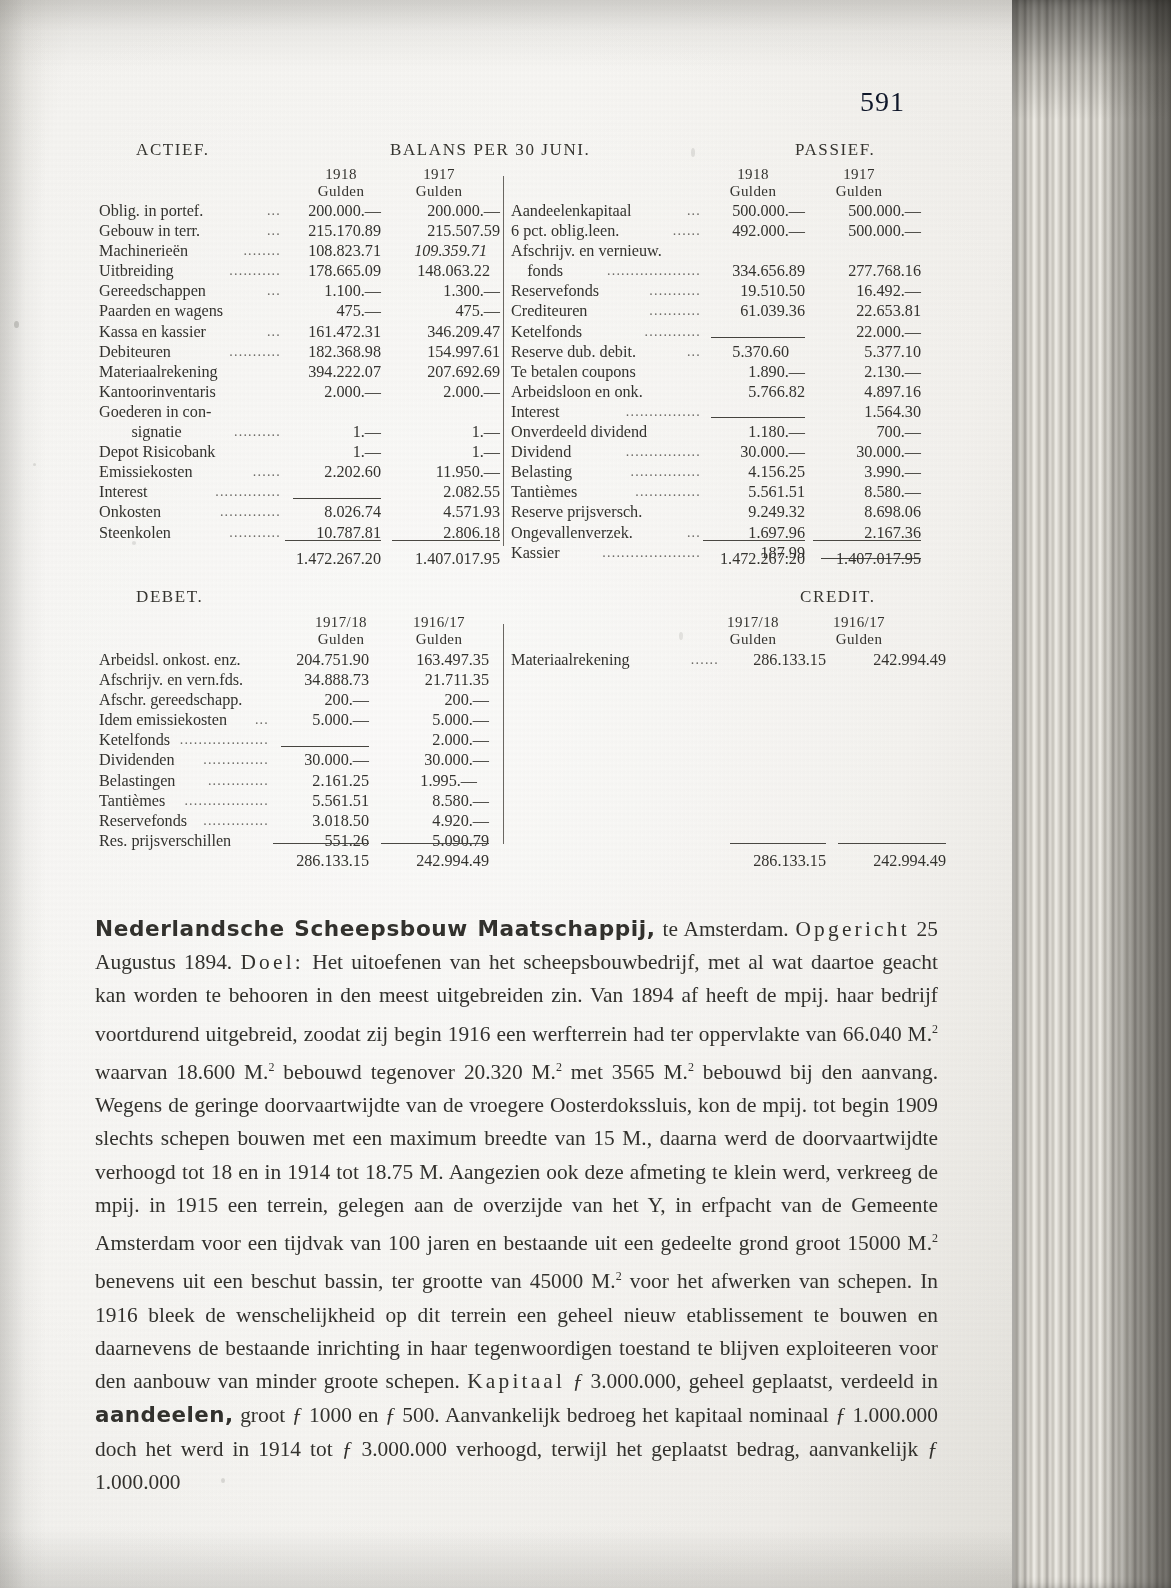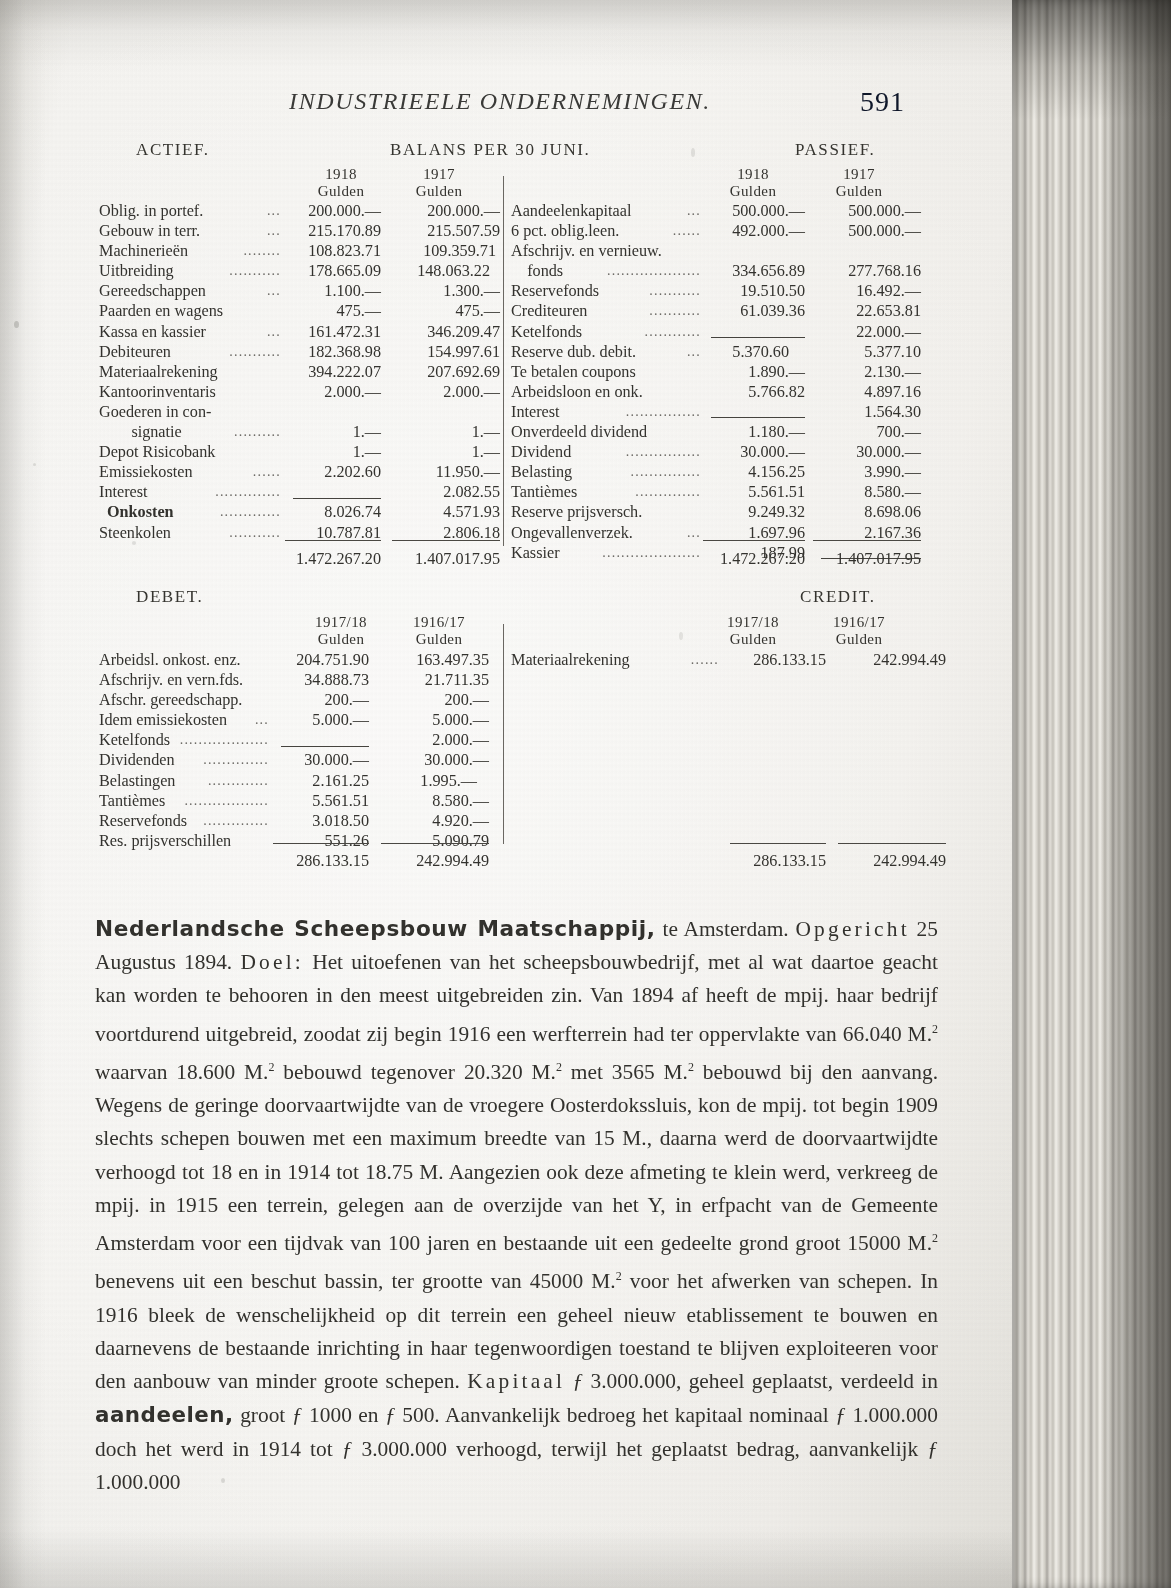--- a/index.html
+++ b/index.html
@@ -172,23 +172,20 @@
   <div id="gutter-dark"></div>
   <div id="gutter-top"></div>
 
   <div class="speck" style="left:14px;  top:321px;  width:5px; height:7px;  opacity:.55;"></div>
   <div class="speck" style="left:33px;  top:463px;  width:3px; height:3px;  opacity:.35;"></div>
   <div class="speck" style="left:132px; top:541px;  width:4px; height:4px;  opacity:.35;"></div>
   <div class="speck" style="left:221px; top:1478px; width:4px; height:5px;  opacity:.40;"></div>
   <div class="speck" style="left:691px; top:148px;  width:4px; height:9px;  opacity:.30;"></div>
   <div class="speck" style="left:679px; top:632px;  width:4px; height:8px;  opacity:.28;"></div>
 
-  <div id="runhead" class="layer">
-    <span class="rh-title">INDUSTRIEELE ONDERNEMINGEN.</span>
-  </div>
   <div id="pageno" class="layer">591</div>
 
   <div class="layer sectionhead" style="left:136px; top:140px;text-align:right;">ACTIEF.</div>
   <div class="layer sectionhead" style="left:390px; top:140px;">BALANS PER 30 JUNI.</div>
   <div class="layer sectionhead" style="left:795px; top:140px;">PASSIEF.</div>
 
   <div class="layer tbl yr" style="left:300px; top:164px; width:82px; text-align:center;">1918</div>
   <div class="layer tbl yr" style="left:398px; top:164px; width:82px; text-align:center;">1917</div>
   <div class="layer tbl yr" style="left:300px; top:181px; width:82px; text-align:center;">Gulden</div>
   <div class="layer tbl yr" style="left:398px; top:181px; width:82px; text-align:center;">Gulden</div>
@@ -210,21 +207,21 @@
       <div style="position: relative; height: 20.1px;">
         <span class="lbl" style="position: absolute; left: 0px;">Gebouw in terr.</span>
         <span class="dots" style="position: absolute; left: 0px; width: 182px; text-align: right;">...</span>
         <span class="num" style="position: absolute; left: 186px; width: 96px;">215.170.89</span>
         <span class="num" style="position: absolute; left: 293px; width: 108px;">215.507.59</span>
       </div>
       <div style="position: relative; height: 20.1px;">
         <span class="lbl" style="position: absolute; left: 0px;">Machinerieën</span>
         <span class="dots" style="position: absolute; left: 0px; width: 182px; text-align: right;">........</span>
         <span class="num" style="position: absolute; left: 186px; width: 96px;">108.823.71</span>
-        <span class="num" style="position: absolute; left: 289px; width: 108px;">109.359.71</span>
+        <span class="num" style="position: absolute; left: 280px; width: 108px; font-style: italic;">109.359.71</span>
       </div>
       <div style="position: relative; height: 20.1px;">
         <span class="lbl" style="position: absolute; left: 0px;">Uitbreiding</span>
         <span class="dots" style="position: absolute; left: 0px; width: 182px; text-align: right;">...........</span>
         <span class="num" style="position: absolute; left: 186px; width: 96px;">178.665.09</span>
         <span class="num" style="position: absolute; left: 283px; width: 108px; font-family: Liberation Serif, serif;">148.063.22</span>
       </div>
       <div style="position: relative; height: 20.1px;">
         <span class="lbl" style="position: absolute; left: 0px;">Gereedschappen</span>
         <span class="dots" style="position: absolute; left: 0px; width: 182px; text-align: right;">...</span>
@@ -278,21 +275,21 @@
         <span class="num" style="position: absolute; left: 186px; width: 96px;">2.202.60</span>
         <span class="num" style="position: absolute; left: 293px; width: 108px;">11.950.—</span>
       </div>
       <div style="position: relative; height: 20.1px;">
         <span class="lbl" style="position: absolute; left: 0px;">Interest</span>
         <span class="dots" style="position: absolute; left: 0px; width: 182px; text-align: right;">..............</span>
         <span class="num" style="position: absolute; left: 186px; width: 96px;"><span class="dash-blank" style="width: 88px;"></span></span>
         <span class="num" style="position: absolute; left: 293px; width: 108px;">2.082.55</span>
       </div>
       <div style="position: relative; height: 20.1px;">
-        <span class="lbl" style="position: absolute; left: 8px; font-weight: bold;">Onkosten</span>
+        <span class="lbl" style="position: absolute; left: 0px;">Onkosten</span>
         <span class="dots" style="position: absolute; left: 0px; width: 182px; text-align: right;">.............</span>
         <span class="num" style="position: absolute; left: 186px; width: 96px;">8.026.74</span>
         <span class="num" style="position: absolute; left: 293px; width: 108px;">4.571.93</span>
       </div>
       <div style="position: relative; height: 20.1px;">
         <span class="lbl" style="position: absolute; left: 0px;">Steenkolen</span>
         <span class="dots" style="position: absolute; left: 0px; width: 182px; text-align: right;">...........</span>
         <span class="num" style="position: absolute; left: 186px; width: 96px;">10.787.81</span>
         <span class="num" style="position: absolute; left: 293px; width: 108px;">2.806.18</span>
       </div>

